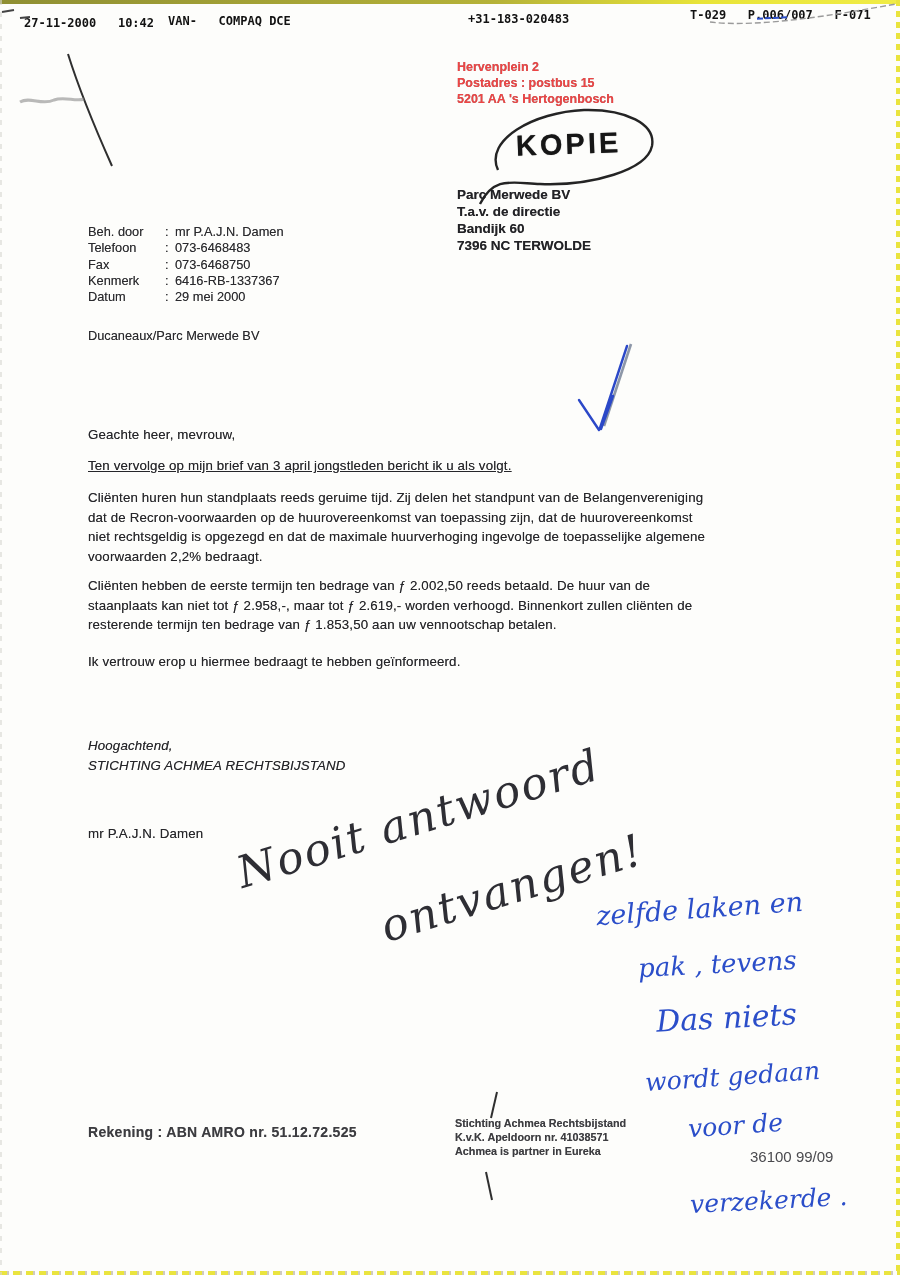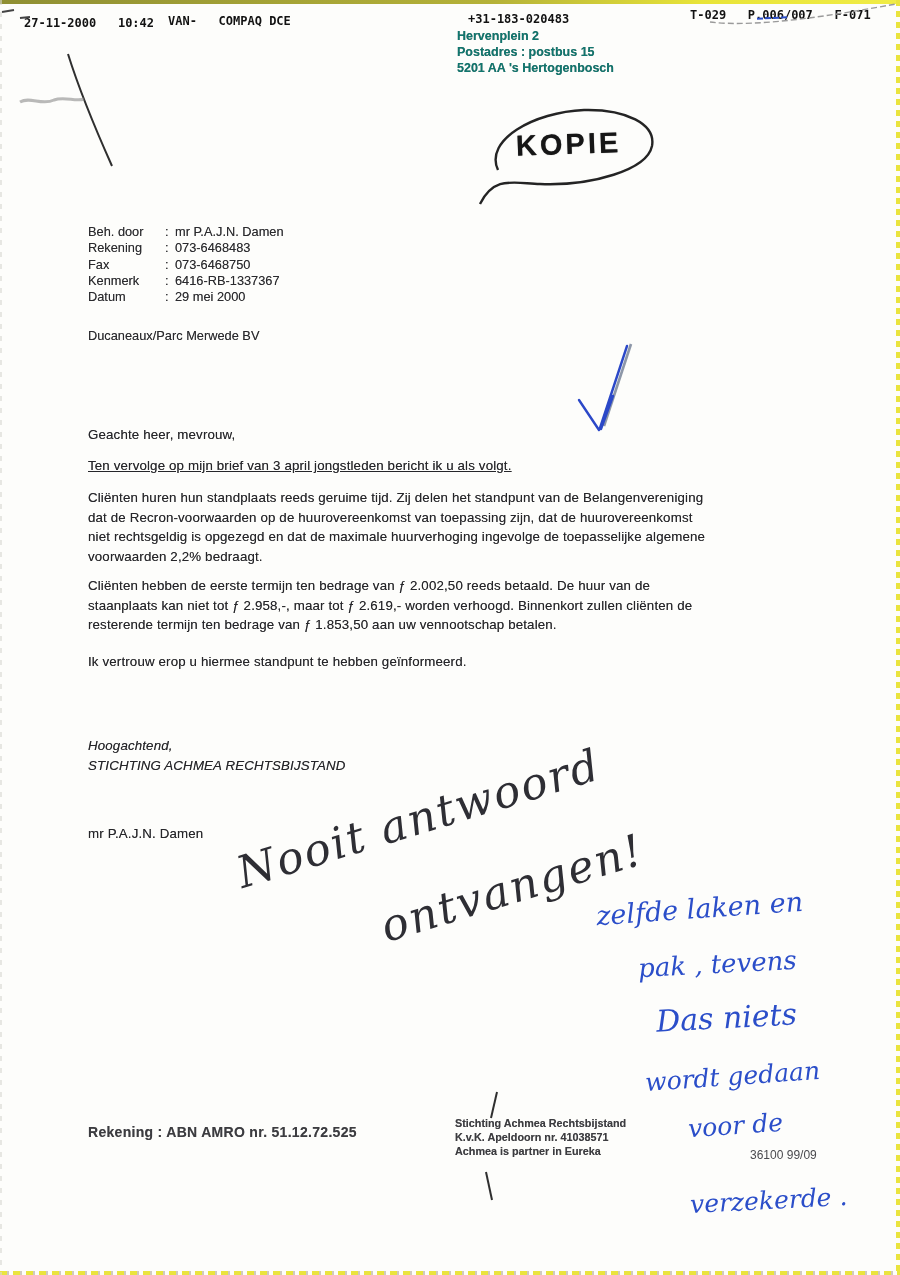--- a/index.html
+++ b/index.html
@@ -34,22 +34,22 @@
 
   
   .logo{position:absolute;left:98px;top:58px;}
   .logo-word{font-size:34px;letter-spacing:3px;color:#141414;
     text-shadow:0 0 1px rgba(0,0,0,.55);}
   .logo-sub{font-size:16px;letter-spacing:6.5px;color:#1a1a1a;margin-top:2px;
     text-shadow:0 0 1px rgba(0,0,0,.5);}
   .logo-mark{position:absolute;left:132px;top:-6px;}
 
   
-  .sender{position:absolute;left:457px;top:28px;font-size:12.5px;line-height:16px;
-    font-weight:bold;color:#0f766e;white-space:pre-line;text-shadow:0 0 .6px rgba(0,0,0,.5);}
+  .sender{position:absolute;left:457px;top:59px;font-size:12.5px;line-height:16px;
+    font-weight:bold;color:#ef4444;white-space:pre-line;text-shadow:0 0 .6px rgba(0,0,0,.5);}
   .recipient{position:absolute;left:457px;top:186px;font-size:13.5px;line-height:17px;
     font-weight:bold;color:#222226;white-space:pre-line;text-shadow:0 0 .6px rgba(0,0,0,.5);}
 
   
   .stamp{position:absolute;left:468px;top:100px;width:200px;height:100px;}
   .stamp-text{position:absolute;left:48px;top:28px;font-size:29px;font-weight:bold;
     letter-spacing:3px;color:#161616;transform:rotate(-2deg);
     text-shadow:0 0 .8px rgba(0,0,0,.6);}
 
   
@@ -85,21 +85,21 @@
   .bn3{left:656px;top:1000px;font-size:30px;transform:rotate(-3deg);}
   .bn4{left:645px;top:1062px;font-size:25px;transform:rotate(-4deg);}
   .bn5{left:688px;top:1111px;font-size:25px;transform:rotate(-4deg);}
   .bn6{left:690px;top:1186px;font-size:25px;transform:rotate(-3deg);}
 
   
   .footer-left{position:absolute;left:88px;top:1124px;font-size:14px;font-weight:bold;
     color:#3c3c40;letter-spacing:.3px;text-shadow:0 0 .5px rgba(0,0,0,.4);}
   .footer-right{position:absolute;left:455px;top:1116px;font-size:10.8px;font-weight:bold;
     line-height:14px;color:#3c3c40;white-space:pre-line;text-shadow:0 0 .5px rgba(0,0,0,.4);}
-  .print-code{position:absolute;left:750px;top:1148px;font-size:12px;color:#4a4a4e;}
+  .print-code{position:absolute;left:750px;top:1148px;font-size:15px;color:#4a4a4e;}
 </style>
 </head>
 <body>
 
 <div class="page">
 
   <div class="edge-top"></div>
   <div class="edge-right"></div>
   <div class="edge-bottom"></div>
   <div class="edge-left"></div>
@@ -133,29 +133,33 @@
 Postadres : postbus 15
 5201 AA  's Hertogenbosch</div>
 
   <div class="stamp">
     <svg width="200" height="110" viewBox="0 0 200 110">
       <path d="M30,70 C16,40 66,12 116,10 C158,9 188,24 184,46 C179,70 124,86 72,84 C44,83 26,76 12,104" fill="none" stroke="#242424" stroke-width="2.4"></path>
     </svg>
     <div class="stamp-text">KOPIE</div>
   </div>
 
+  <div class="recipient">Parc Merwede BV
+T.a.v. de directie
+Bandijk 60
+7396 NC TERWOLDE</div>
 
   <div class="meta">
     <div class="meta-row">
       <span class="meta-label">Beh. door</span>
       <span class="meta-sep">:</span>
       <span class="meta-value">mr P.A.J.N. Damen</span>
     </div>
     <div class="meta-row">
-      <span class="meta-label">Rekening</span>
+      <span class="meta-label">Telefoon</span>
       <span class="meta-sep">:</span>
       <span class="meta-value">073-6468483</span>
     </div>
     <div class="meta-row">
       <span class="meta-label">Fax</span>
       <span class="meta-sep">:</span>
       <span class="meta-value">073-6468750</span>
     </div>
     <div class="meta-row">
       <span class="meta-label">Kenmerk</span>
@@ -178,21 +182,21 @@
 
   <div class="body-block salutation">Geachte heer, mevrouw,</div>
   <div class="body-block p1">Ten vervolge op mijn brief van 3 april jongstleden bericht ik u als volgt.</div>
   <div class="body-block p2">Cliënten huren hun standplaats reeds geruime tijd. Zij delen het standpunt van de Belangenvereniging
 dat de Recron-voorwaarden op de huurovereenkomst van toepassing zijn, dat de huurovereenkomst
 niet rechtsgeldig is opgezegd en dat de maximale huurverhoging ingevolge de toepasselijke algemene
 voorwaarden 2,2% bedraagt.</div>
   <div class="body-block p3">Cliënten hebben de eerste termijn ten bedrage van ƒ 2.002,50 reeds betaald. De huur van de
 staanplaats kan niet tot ƒ 2.958,-, maar tot ƒ 2.619,- worden verhoogd. Binnenkort zullen cliënten de
 resterende termijn ten bedrage van ƒ 1.853,50 aan uw vennootschap betalen.</div>
-  <div class="body-block p4">Ik vertrouw erop u hiermee standpunt te hebben geïnformeerd.</div>
+  <div class="body-block p4">Ik vertrouw erop u hiermee bedraagt te hebben geïnformeerd.</div>
   <div class="body-block closing">Hoogachtend,
 STICHTING ACHMEA RECHTSBIJSTAND</div>
   <div class="body-block signer">mr P.A.J.N. Damen</div>
 
   <div class="hw hw-black1">Nooit antwoord</div>
   <div class="hw hw-black2">ontvangen!</div>
 
   <div class="hw hw-blue bn1">zelfde laken en</div>
   <div class="hw hw-blue bn2">pak , tevens</div>
   <div class="hw hw-blue bn3">Das niets</div>

